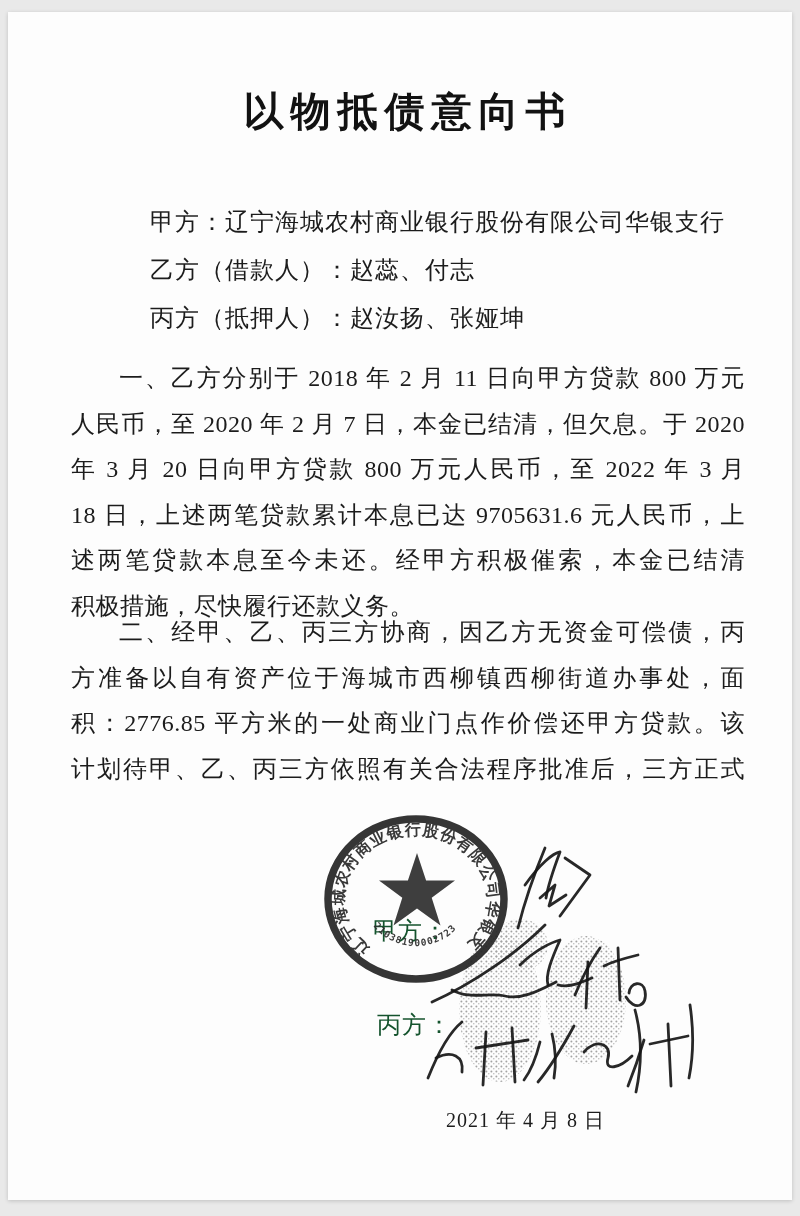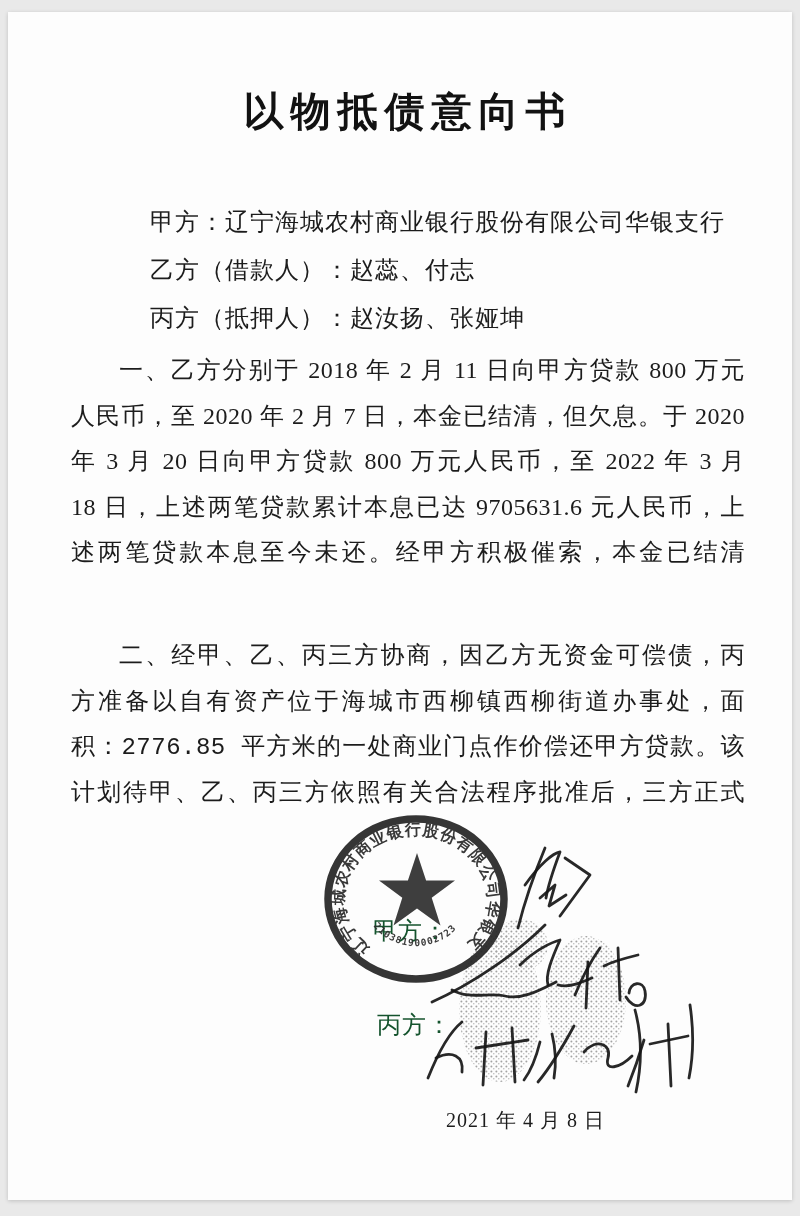--- a/index.html
+++ b/index.html
@@ -23,22 +23,22 @@
     font-weight:700; font-size:40px; letter-spacing:7px;
     color:#121212;
   }
   .parties {
     position:absolute; left:80px; top:186px; width:674px;
     font-size:24px; line-height:48px; letter-spacing:1px;
     white-space:nowrap;
   }
   .party-line { padding-left:62px; }
   .para { position:absolute; left:63px; width:674px; font-size:24px; }
-  .para-1 { top:336px; }
-  .para-2 { top:622px;font-family:Liberation Mono, monospace; }
+  .para-1 { top:344px; }
+  .para-2 { top:598px; }
   .tl {
     line-height:45.5px; height:45.5px;
     text-align:justify; text-align-last:justify;
     letter-spacing:0.5px;
     overflow:hidden;
   }
   .tl.first { padding-left:48px; }
   .tl.last { text-align:left; text-align-last:left; }
   .sig-label {
     position:absolute; font-size:24px; letter-spacing:1px; color:#14532d;
@@ -78,20 +78,21 @@
     <div class="party-line">乙方（借款人）：赵蕊、付志</div>
     <div class="party-line">丙方（抵押人）：赵汝扬、张娅坤</div>
   </div>
 
   <div class="para para-1">
     <div class="tl first">一、乙方分别于 2018 年 2 月 11 日向甲方贷款 800 万元</div>
     <div class="tl">人民币，至 2020 年 2 月 7 日，本金已结清，但欠息。于 2020</div>
     <div class="tl">年 3 月 20 日向甲方贷款 800 万元人民币，至 2022 年 3 月</div>
     <div class="tl">18 日，上述两笔贷款累计本息已达 9705631.6 元人民币，上</div>
     <div class="tl">述两笔贷款本息至今未还。经甲方积极催索，本金已结清</div>
+    <div class="tl last">积极措施，尽快履行还款义务。</div>
   </div>
 
   <div class="para para-2">
     <div class="tl first">二、经甲、乙、丙三方协商，因乙方无资金可偿债，丙</div>
     <div class="tl">方准备以自有资产位于海城市西柳镇西柳街道办事处，面</div>
     <div class="tl">积：2776.85 平方米的一处商业门点作价偿还甲方贷款。该</div>
     <div class="tl">计划待甲、乙、丙三方依照有关合法程序批准后，三方正式</div>
   </div>
 
   <div class="sig-label sig-label-a">甲方：</div>

